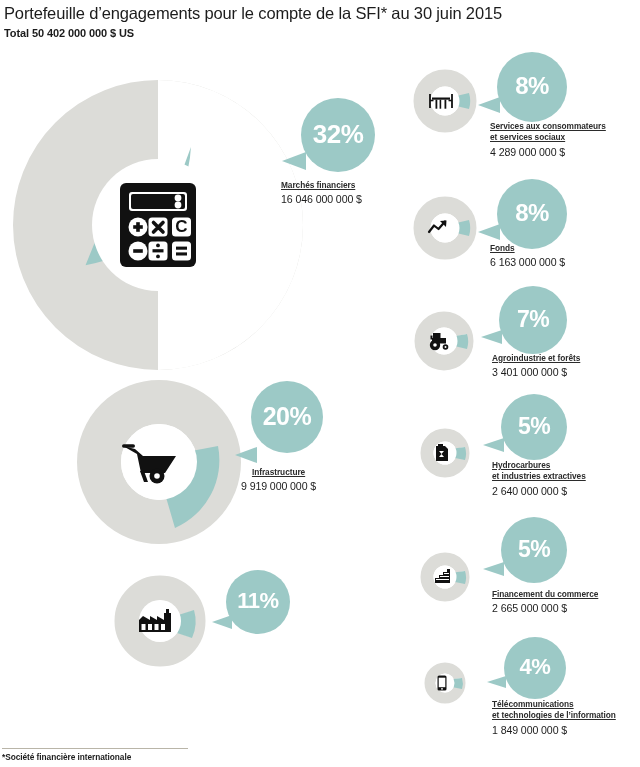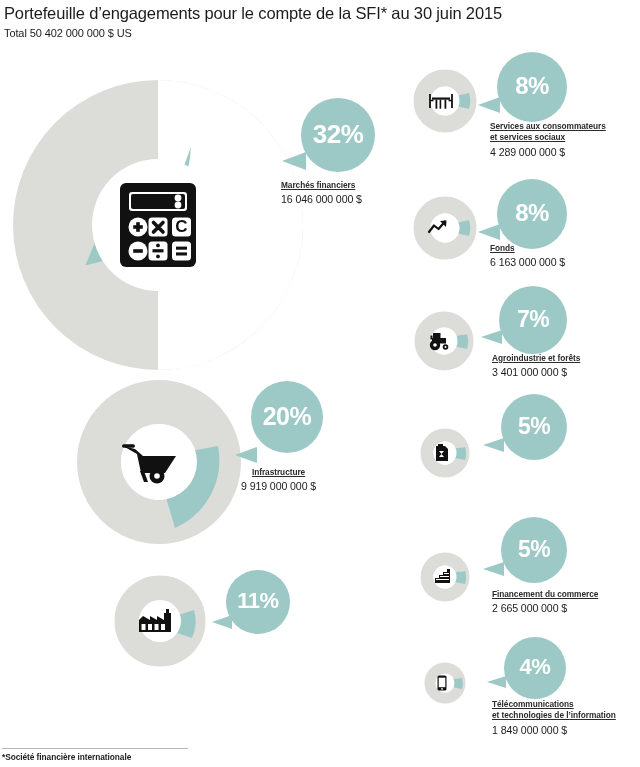--- a/index.html
+++ b/index.html
@@ -12,21 +12,21 @@
   #page { position: relative; width: 640px; height: 767px; }
 
   
   .title {
     position: absolute; left: 4px; top: 4px;
     font-size: 16.5px; font-weight: 400; color: #1c1c1c;
     letter-spacing: -0.15px; white-space: nowrap;
   }
   .subtitle {
     position: absolute; left: 4px; top: 27px;
-    font-size: 11px; font-weight: 400; color: #1c1c1c;
+    font-size: 11px; font-weight: 700; color: #1c1c1c;
     letter-spacing: -0.1px; white-space: nowrap;
   }
 
   
   .donut-wrap { position: absolute; }
   .donut-wrap svg { display: block; overflow: visible; }
   .donut-icon {
     position: absolute; left: 50%; top: 50%;
     transform: translate(-50%, -50%);
     display: flex; align-items: center; justify-content: center;
@@ -330,20 +330,25 @@
     </div>
   </div>
 
   <div class="bubble" style="left:501px; top:394px; width:66px; height:66px;">
     <span style="font-size:23px;">5%</span>
   </div>
   <div class="bubble-tail" style="left:483px; top:438px;
               border-top:7px solid transparent; border-bottom:7px solid transparent;
               border-right:21px solid #9cc9c6;"></div>
 
+  <div class="lbl" style="left:492px; top:460px;">
+    <div class="name">Hydrocarbures</div>
+    <div class="name">et industries extractives</div>
+    <div class="val">2 640 000 000 $</div>
+  </div>
 
   <div class="donut-wrap" style="left:420px; top:552px; width:50px; height:50px;">
     <svg width="50" height="50" viewBox="0 0 50 50">
       <circle cx="25" cy="25" r="18" fill="none" stroke="#dcdcd8" stroke-width="13"></circle>
       <path d="M 44 19 A 19 19 0 0 1 44 31 L 30 28 A 5 5 0 0 0 30 22 Z" fill="#ffffff"></path>
       <g>
         <path d="M 45 19 A 21 21 0 0 1 45 32 L 30 29 A 7 7 0 0 0 30 21 Z" fill="#9cc9c6"></path>
       </g>
       <circle cx="25" cy="25" r="11.5" fill="#ffffff"></circle>
     </svg>

